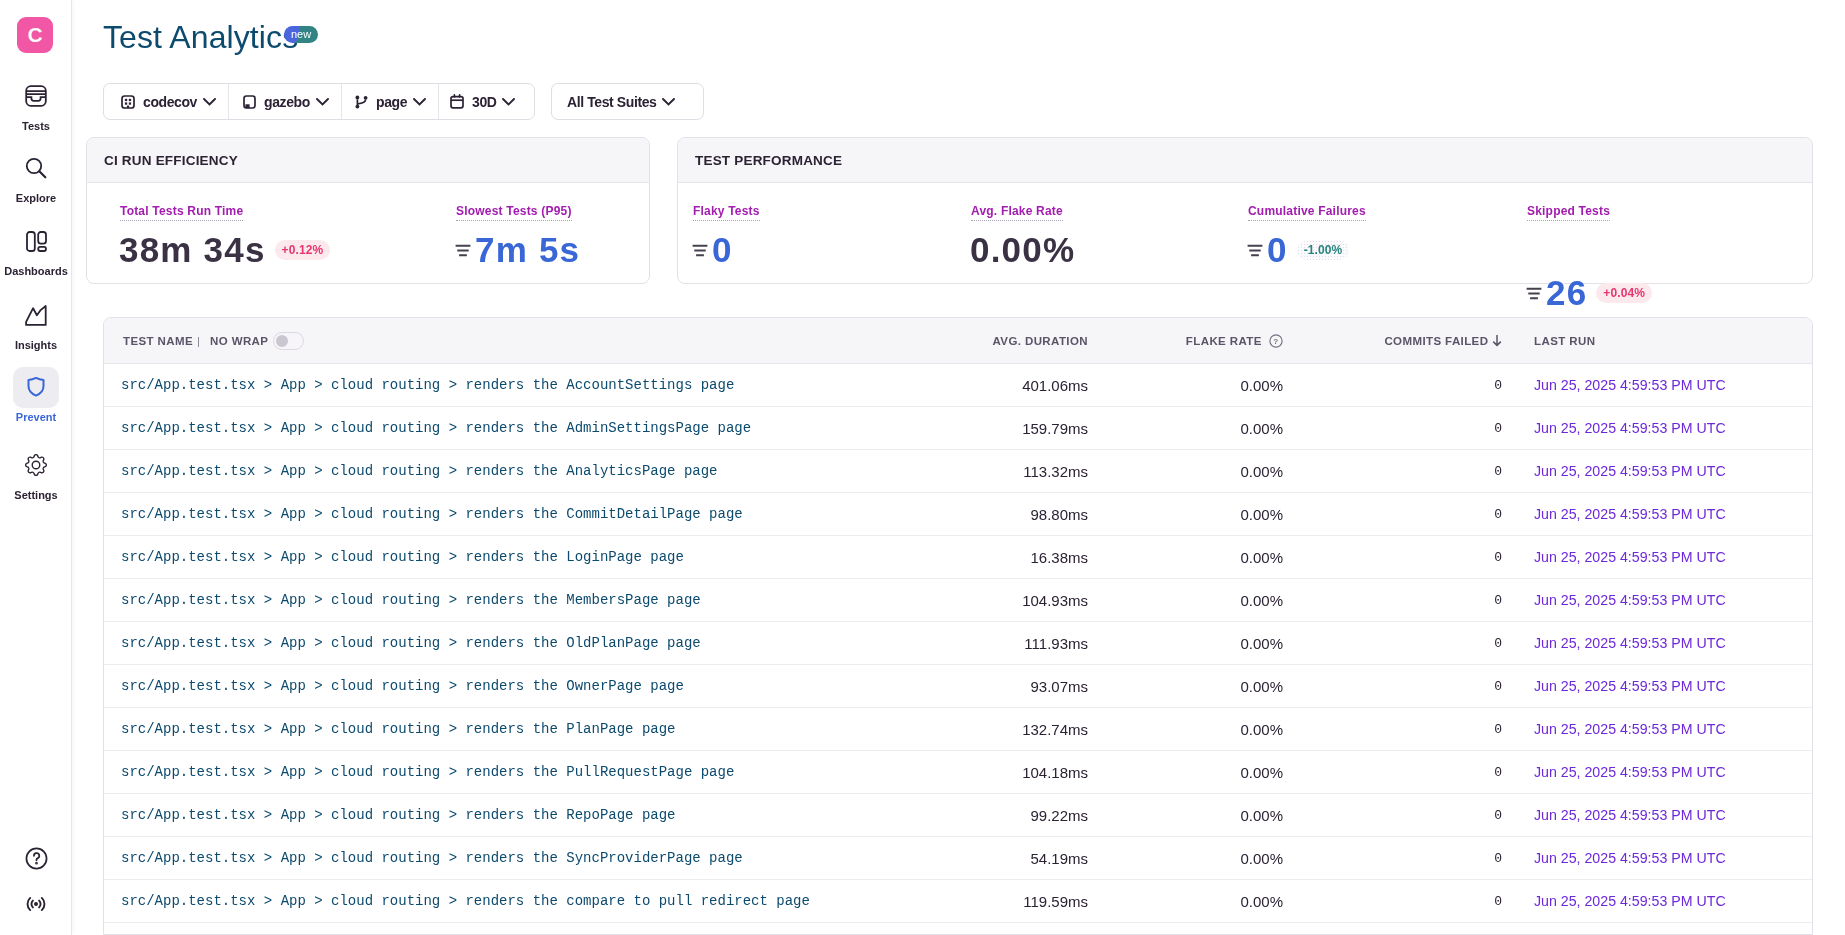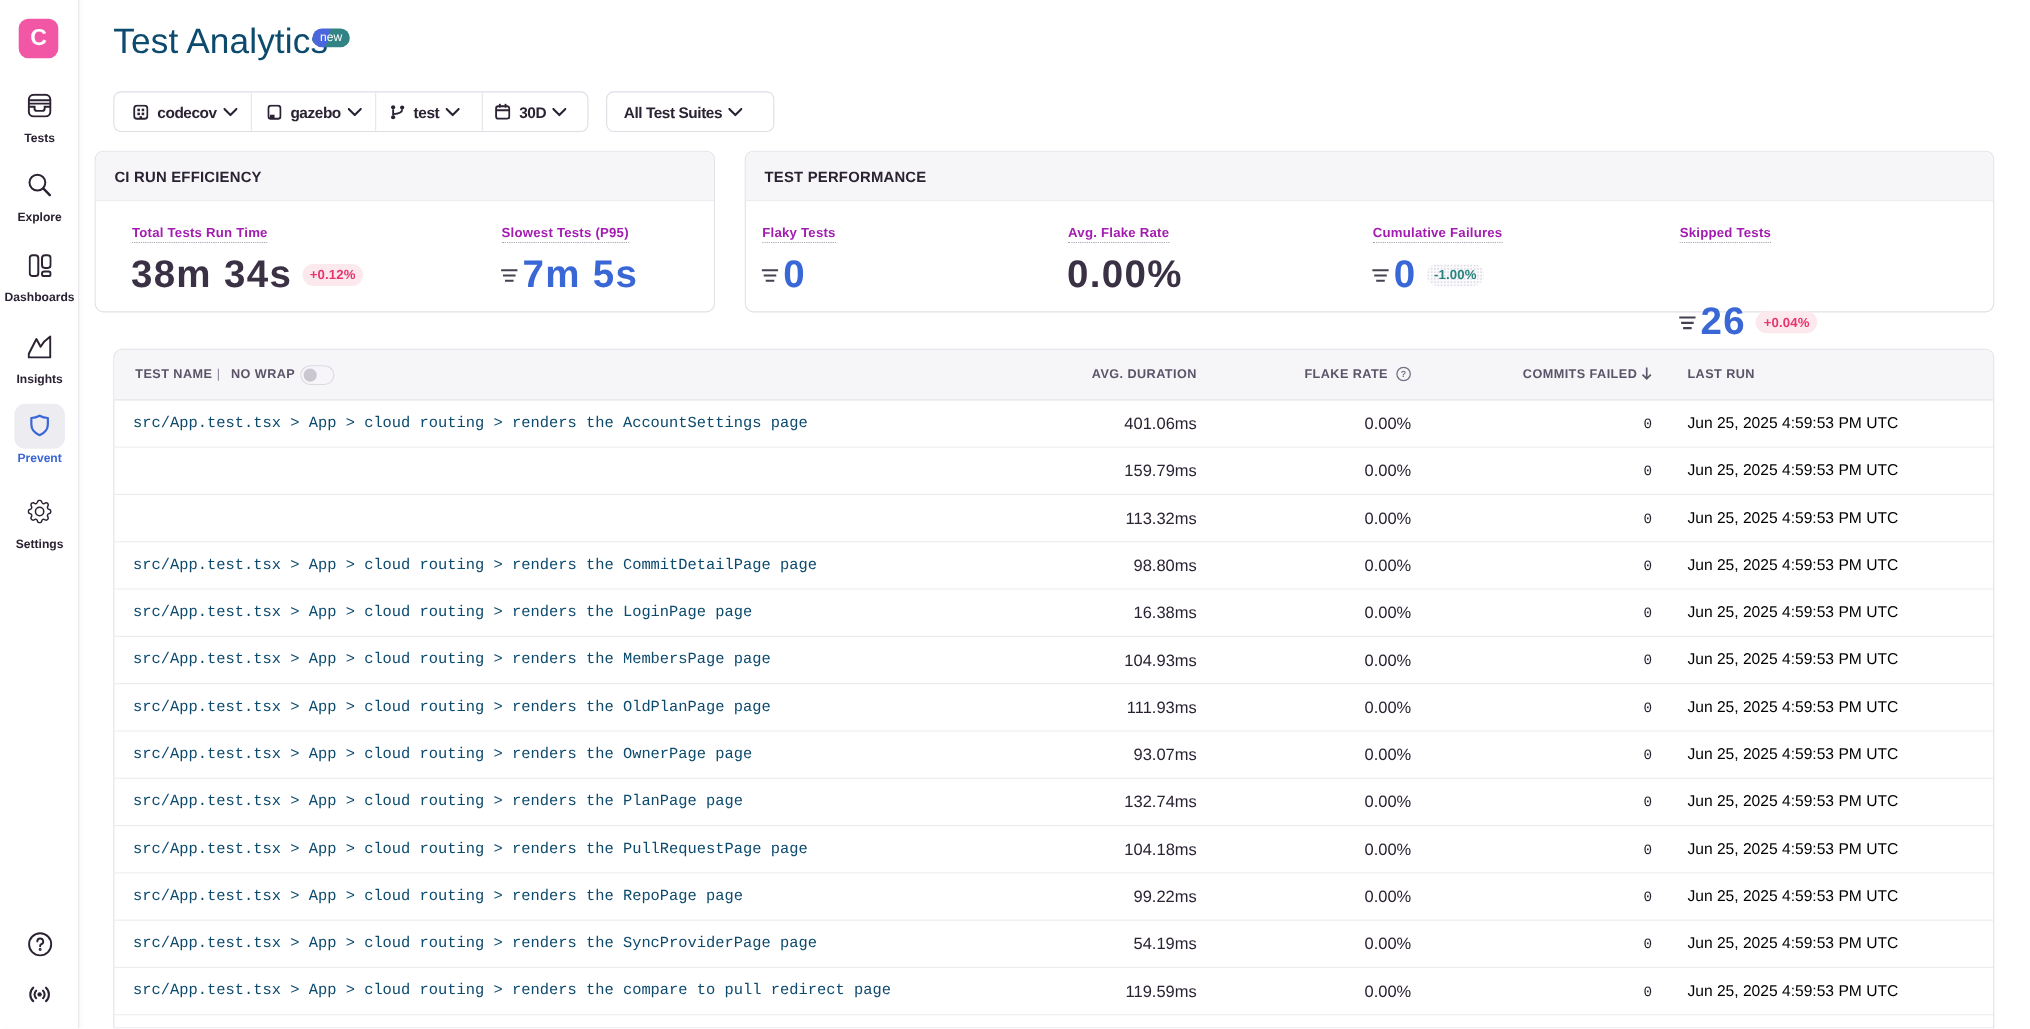--- a/index.html
+++ b/index.html
@@ -65,21 +65,21 @@
   .trow { position:relative; height:43px; border-bottom:1px solid #edebf0; }
   .tname { position:absolute; left:17px; top:0; height:43px; line-height:43px;
     font-family:"Liberation Mono", monospace; font-size:14px; color:#0c4a6e; }
   .tdur { position:absolute; right:724px; top:0; height:43px; line-height:43px;
     font-size:15px; color:#2b2233; }
   .tflake { position:absolute; right:529px; top:0; height:43px; line-height:43px;
     font-size:15px; color:#2b2233; }
   .tcommit { position:absolute; right:310px; top:0; height:43px; line-height:43px;
     font-family:"Liberation Mono", monospace; font-size:13px; color:#2b2233; }
   .tlast { position:absolute; left:1430px; top:0; height:43px; line-height:43px;
-    font-size:14.2px; color:#000000; }
+    font-size:14.2px; color:#6d28d9; }
 
   .toggle { position:absolute; left:169px; top:14px; width:31px; height:18px;
     border-radius:9px; background:#f7f5f9; border:1px solid #ddd9e1; }
   .knob { position:absolute; left:2px; top:2px; width:12px; height:12px;
     border-radius:50%; background:#cbc7d1; }
 </style>
 </head>
 <body>
 <div id="page">
 
@@ -182,21 +182,21 @@
     <div class="fseg fs3">
       <svg width="13" height="14" viewBox="0 0 13 14">
         <g stroke="#2b2233" fill="none" stroke-width="1.7">
           <path d="M2.4 4.3 V10"></path>
           <path d="M10.6 4.6 C10.6 7.3 8.4 8.4 2.5 8.8"></path>
         </g>
         <circle cx="2.4" cy="2.5" r="1.9" fill="#2b2233"></circle>
         <circle cx="2.4" cy="11.6" r="1.9" fill="#2b2233"></circle>
         <circle cx="10.6" cy="2.8" r="1.9" fill="#2b2233"></circle>
       </svg>
-      <span class="txt">test</span>
+      <span class="txt">page</span>
       <svg class="chev" viewBox="0 0 13 8" fill="none" stroke="#2b2233" stroke-width="1.9" stroke-linecap="round">
           <path d="M1 1 L6.5 6.5 L12 1"></path>
         </svg>
     </div>
     <div class="fseg fs4">
       <svg width="14" height="15" viewBox="0 0 14 15">
         <g stroke="#2b2233" fill="none" stroke-width="1.7">
           <rect x="1" y="2.6" width="12" height="11.2" rx="2"></rect>
           <path d="M1.2 6.2 H12.8"></path>
           <path d="M4.4 0.9 V3" stroke-linecap="round"></path>
@@ -269,26 +269,28 @@
     </div>
     <div id="tbody">
 <div class="trow">
           <span class="tname">src/App.test.tsx &gt; App &gt; cloud routing &gt; renders the AccountSettings page</span>
           <span class="tdur">401.06ms</span>
           <span class="tflake">0.00%</span>
           <span class="tcommit">0</span>
           <span class="tlast">Jun 25, 2025 4:59:53 PM UTC</span>
         </div>
 <div class="trow">
+          <span class="tname">src/App.test.tsx &gt; App &gt; cloud routing &gt; renders the AdminSettingsPage page</span>
           <span class="tdur">159.79ms</span>
           <span class="tflake">0.00%</span>
           <span class="tcommit">0</span>
           <span class="tlast">Jun 25, 2025 4:59:53 PM UTC</span>
         </div>
 <div class="trow">
+          <span class="tname">src/App.test.tsx &gt; App &gt; cloud routing &gt; renders the AnalyticsPage page</span>
           <span class="tdur">113.32ms</span>
           <span class="tflake">0.00%</span>
           <span class="tcommit">0</span>
           <span class="tlast">Jun 25, 2025 4:59:53 PM UTC</span>
         </div>
 <div class="trow">
           <span class="tname">src/App.test.tsx &gt; App &gt; cloud routing &gt; renders the CommitDetailPage page</span>
           <span class="tdur">98.80ms</span>
           <span class="tflake">0.00%</span>
           <span class="tcommit">0</span>

